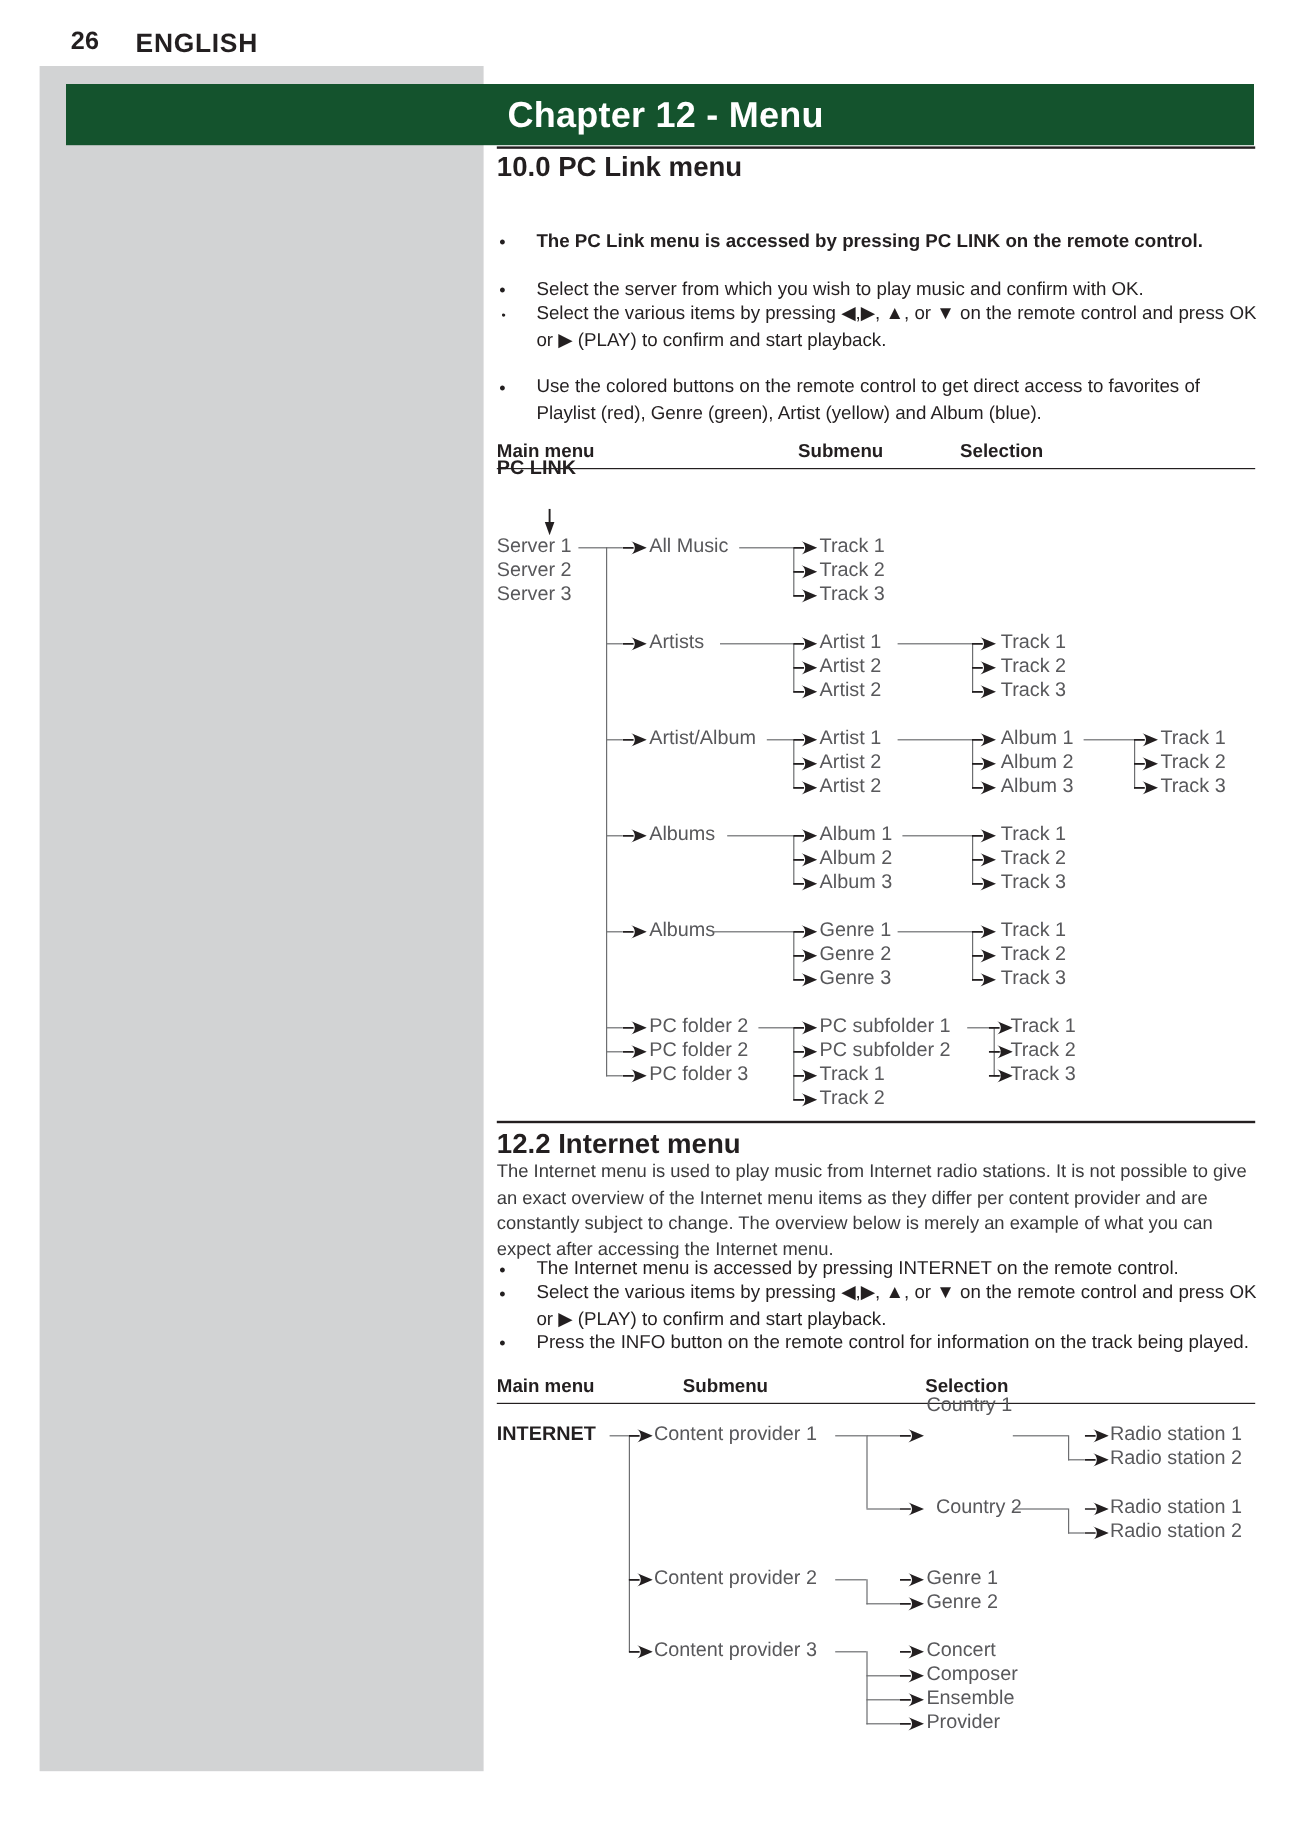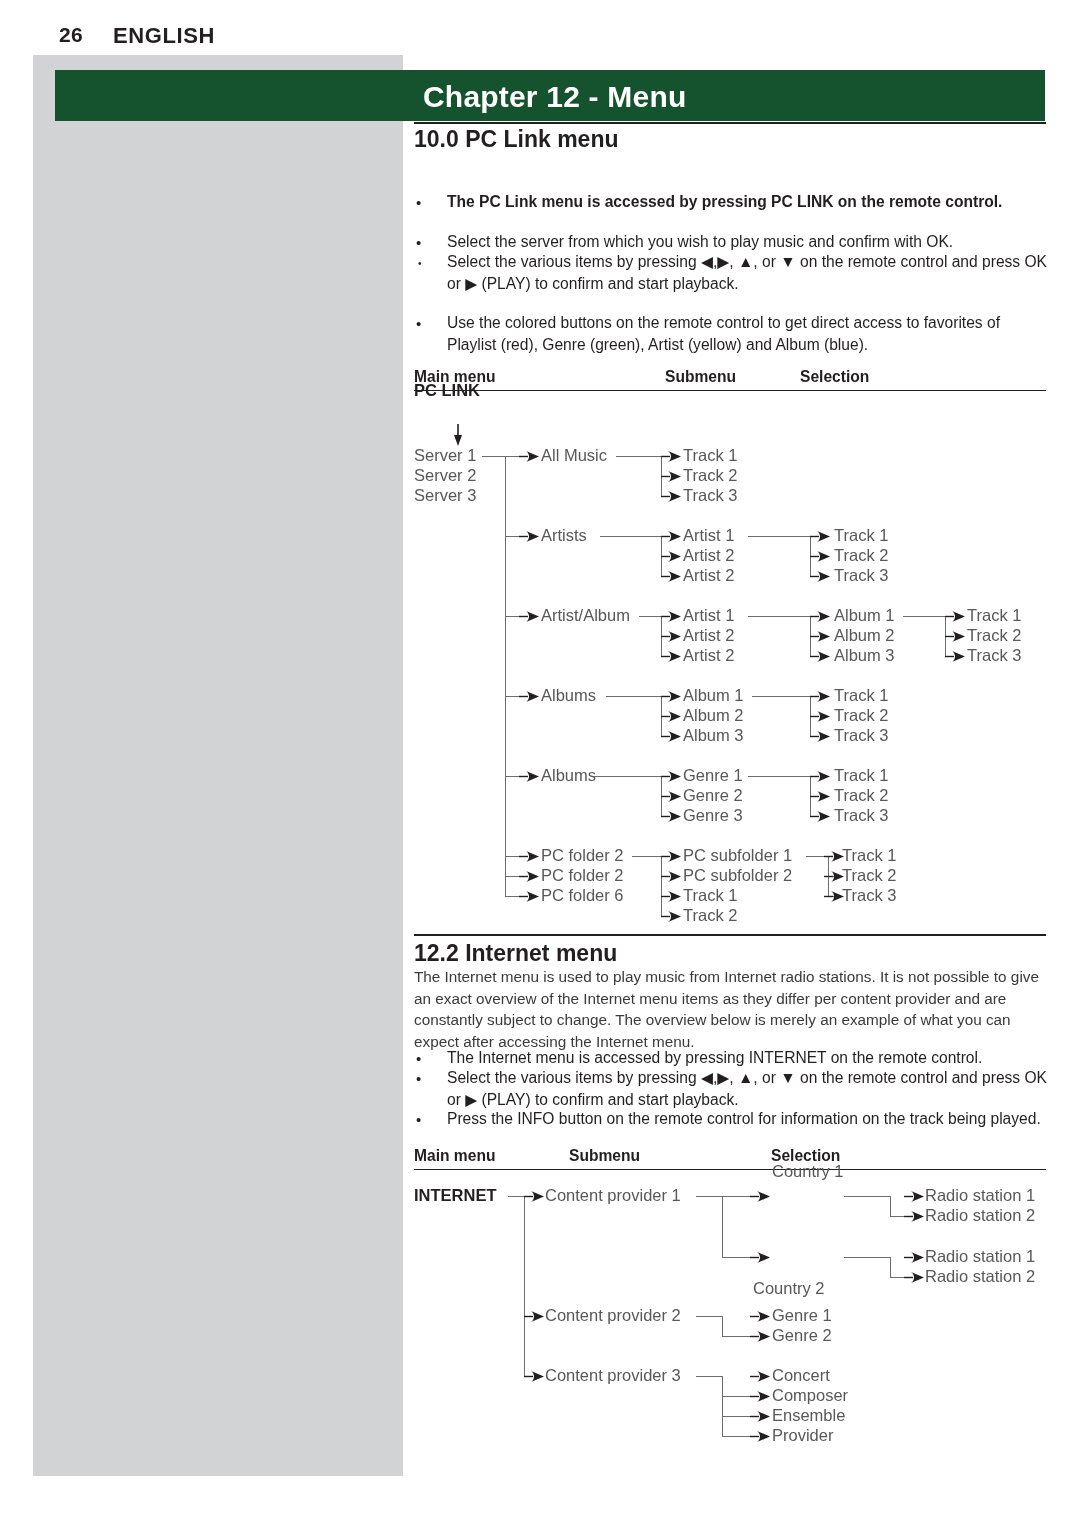--- a/index.html
+++ b/index.html
@@ -549,21 +549,21 @@
         </svg>
       </div>
     <div class="arrow" style="left:105px; top:890px;">
         <svg width="20" height="13" viewBox="0 0 20 13">
           <path d="M0 6.5 L9 6.5" stroke="#231f20" stroke-width="1.4"></path>
           <path d="M7 1 L20 6.5 L7 12 C11 9.5 11 3.5 7 1 Z" fill="#231f20"></path>
         </svg>
       </div>
     <div class="node" style="left:127px; top:846px;">PC folder 2</div>
     <div class="node" style="left:127px; top:866px;">PC folder 2</div>
-    <div class="node" style="left:127px; top:886px;">PC folder 6</div>
+    <div class="node" style="left:127px; top:886px;">PC folder 3</div>
     <div class="hline" style="left:218px; top:856px; width:29px;"></div>
     <div class="vline" style="left:247px; top:856px; height:61px;"></div>
     <div class="hline" style="left:247px; top:876px; width:8px;"></div>
     <div class="hline" style="left:247px; top:896px; width:8px;"></div>
     <div class="hline" style="left:247px; top:916px; width:8px;"></div>
     <div class="arrow" style="left:247px; top:850px;">
         <svg width="20" height="13" viewBox="0 0 20 13">
           <path d="M0 6.5 L9 6.5" stroke="#231f20" stroke-width="1.4"></path>
           <path d="M7 1 L20 6.5 L7 12 C11 9.5 11 3.5 7 1 Z" fill="#231f20"></path>
         </svg>
@@ -680,21 +680,21 @@
           <path d="M7 1 L20 6.5 L7 12 C11 9.5 11 3.5 7 1 Z" fill="#231f20"></path>
         </svg>
       </div>
     <div class="arrow" style="left:336px; top:1251px;">
         <svg width="20" height="13" viewBox="0 0 20 13">
           <path d="M0 6.5 L9 6.5" stroke="#231f20" stroke-width="1.4"></path>
           <path d="M7 1 L20 6.5 L7 12 C11 9.5 11 3.5 7 1 Z" fill="#231f20"></path>
         </svg>
       </div>
     <div class="node" style="left:358px; top:1162px;">Country 1</div>
-    <div class="node" style="left:339px; top:1247px;margin-top:32px;">Country 2</div>
+    <div class="node" style="left:366px; top:1247px;">Country 2</div>
 
     <div class="hline" style="left:430px; top:1196px; width:46px;"></div>
     <div class="vline" style="left:476px; top:1196px; height:21px;"></div>
     <div class="hline" style="left:476px; top:1216px; width:14px;"></div>
     <div class="arrow" style="left:490px; top:1190px;">
         <svg width="20" height="13" viewBox="0 0 20 13">
           <path d="M0 6.5 L9 6.5" stroke="#231f20" stroke-width="1.4"></path>
           <path d="M7 1 L20 6.5 L7 12 C11 9.5 11 3.5 7 1 Z" fill="#231f20"></path>
         </svg>
       </div>

